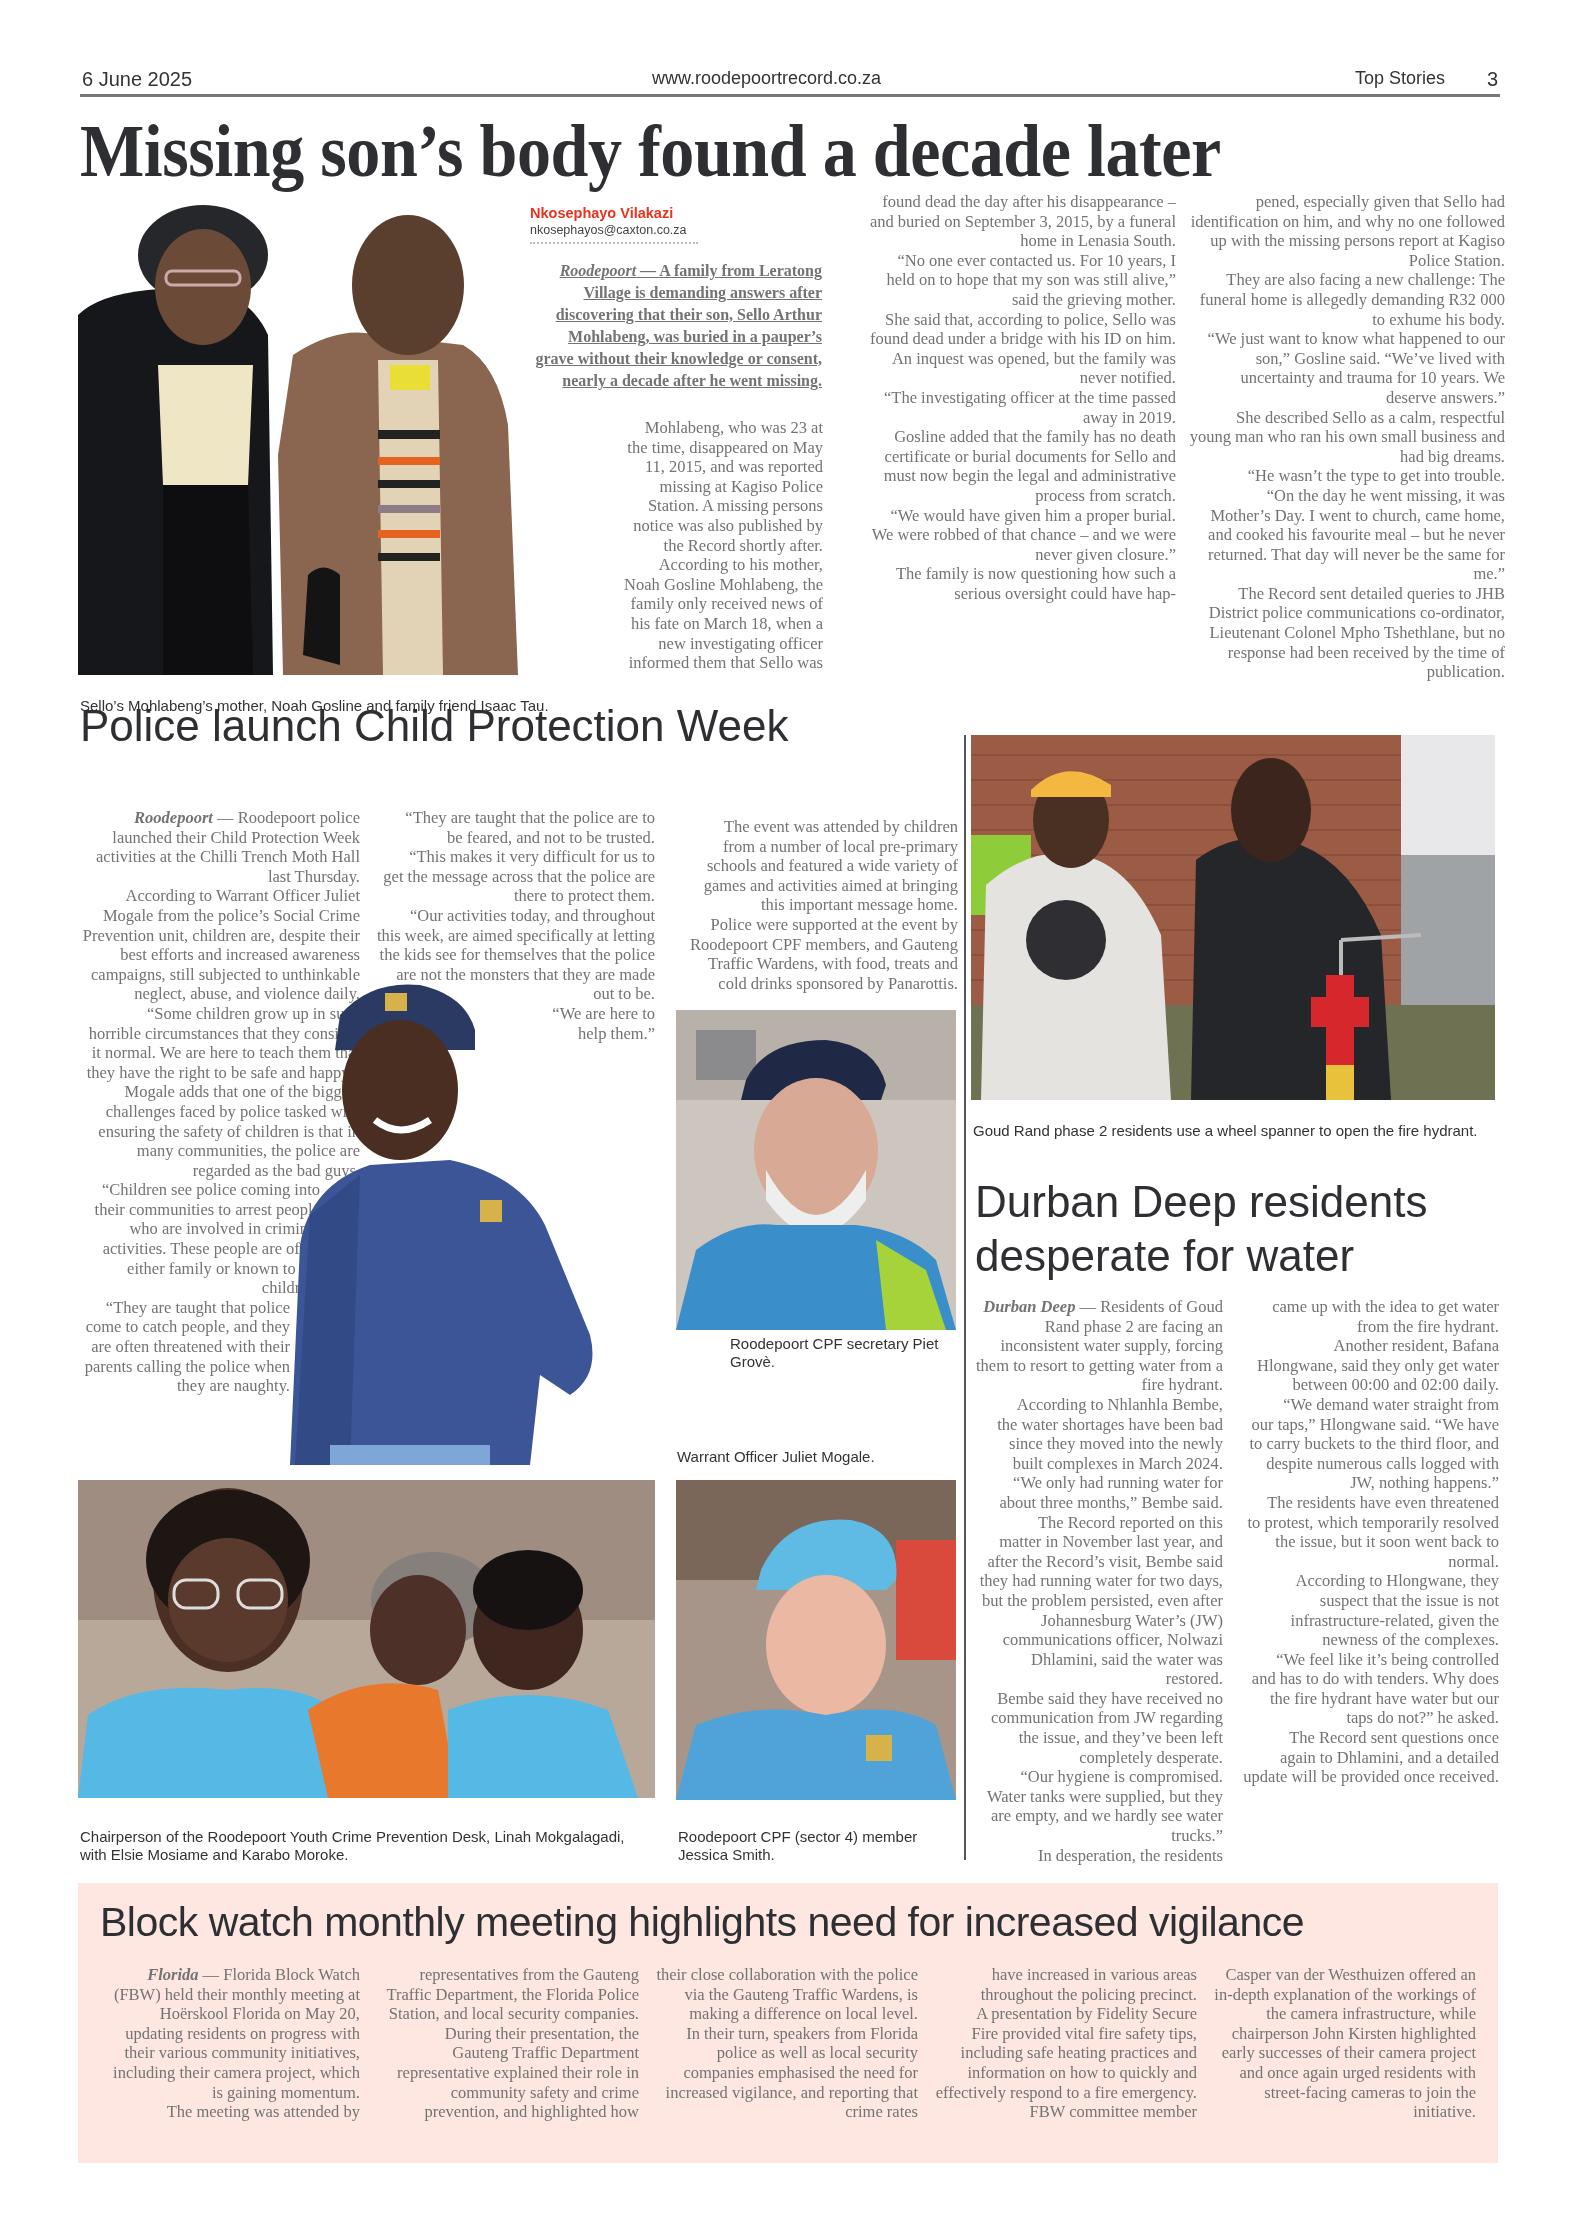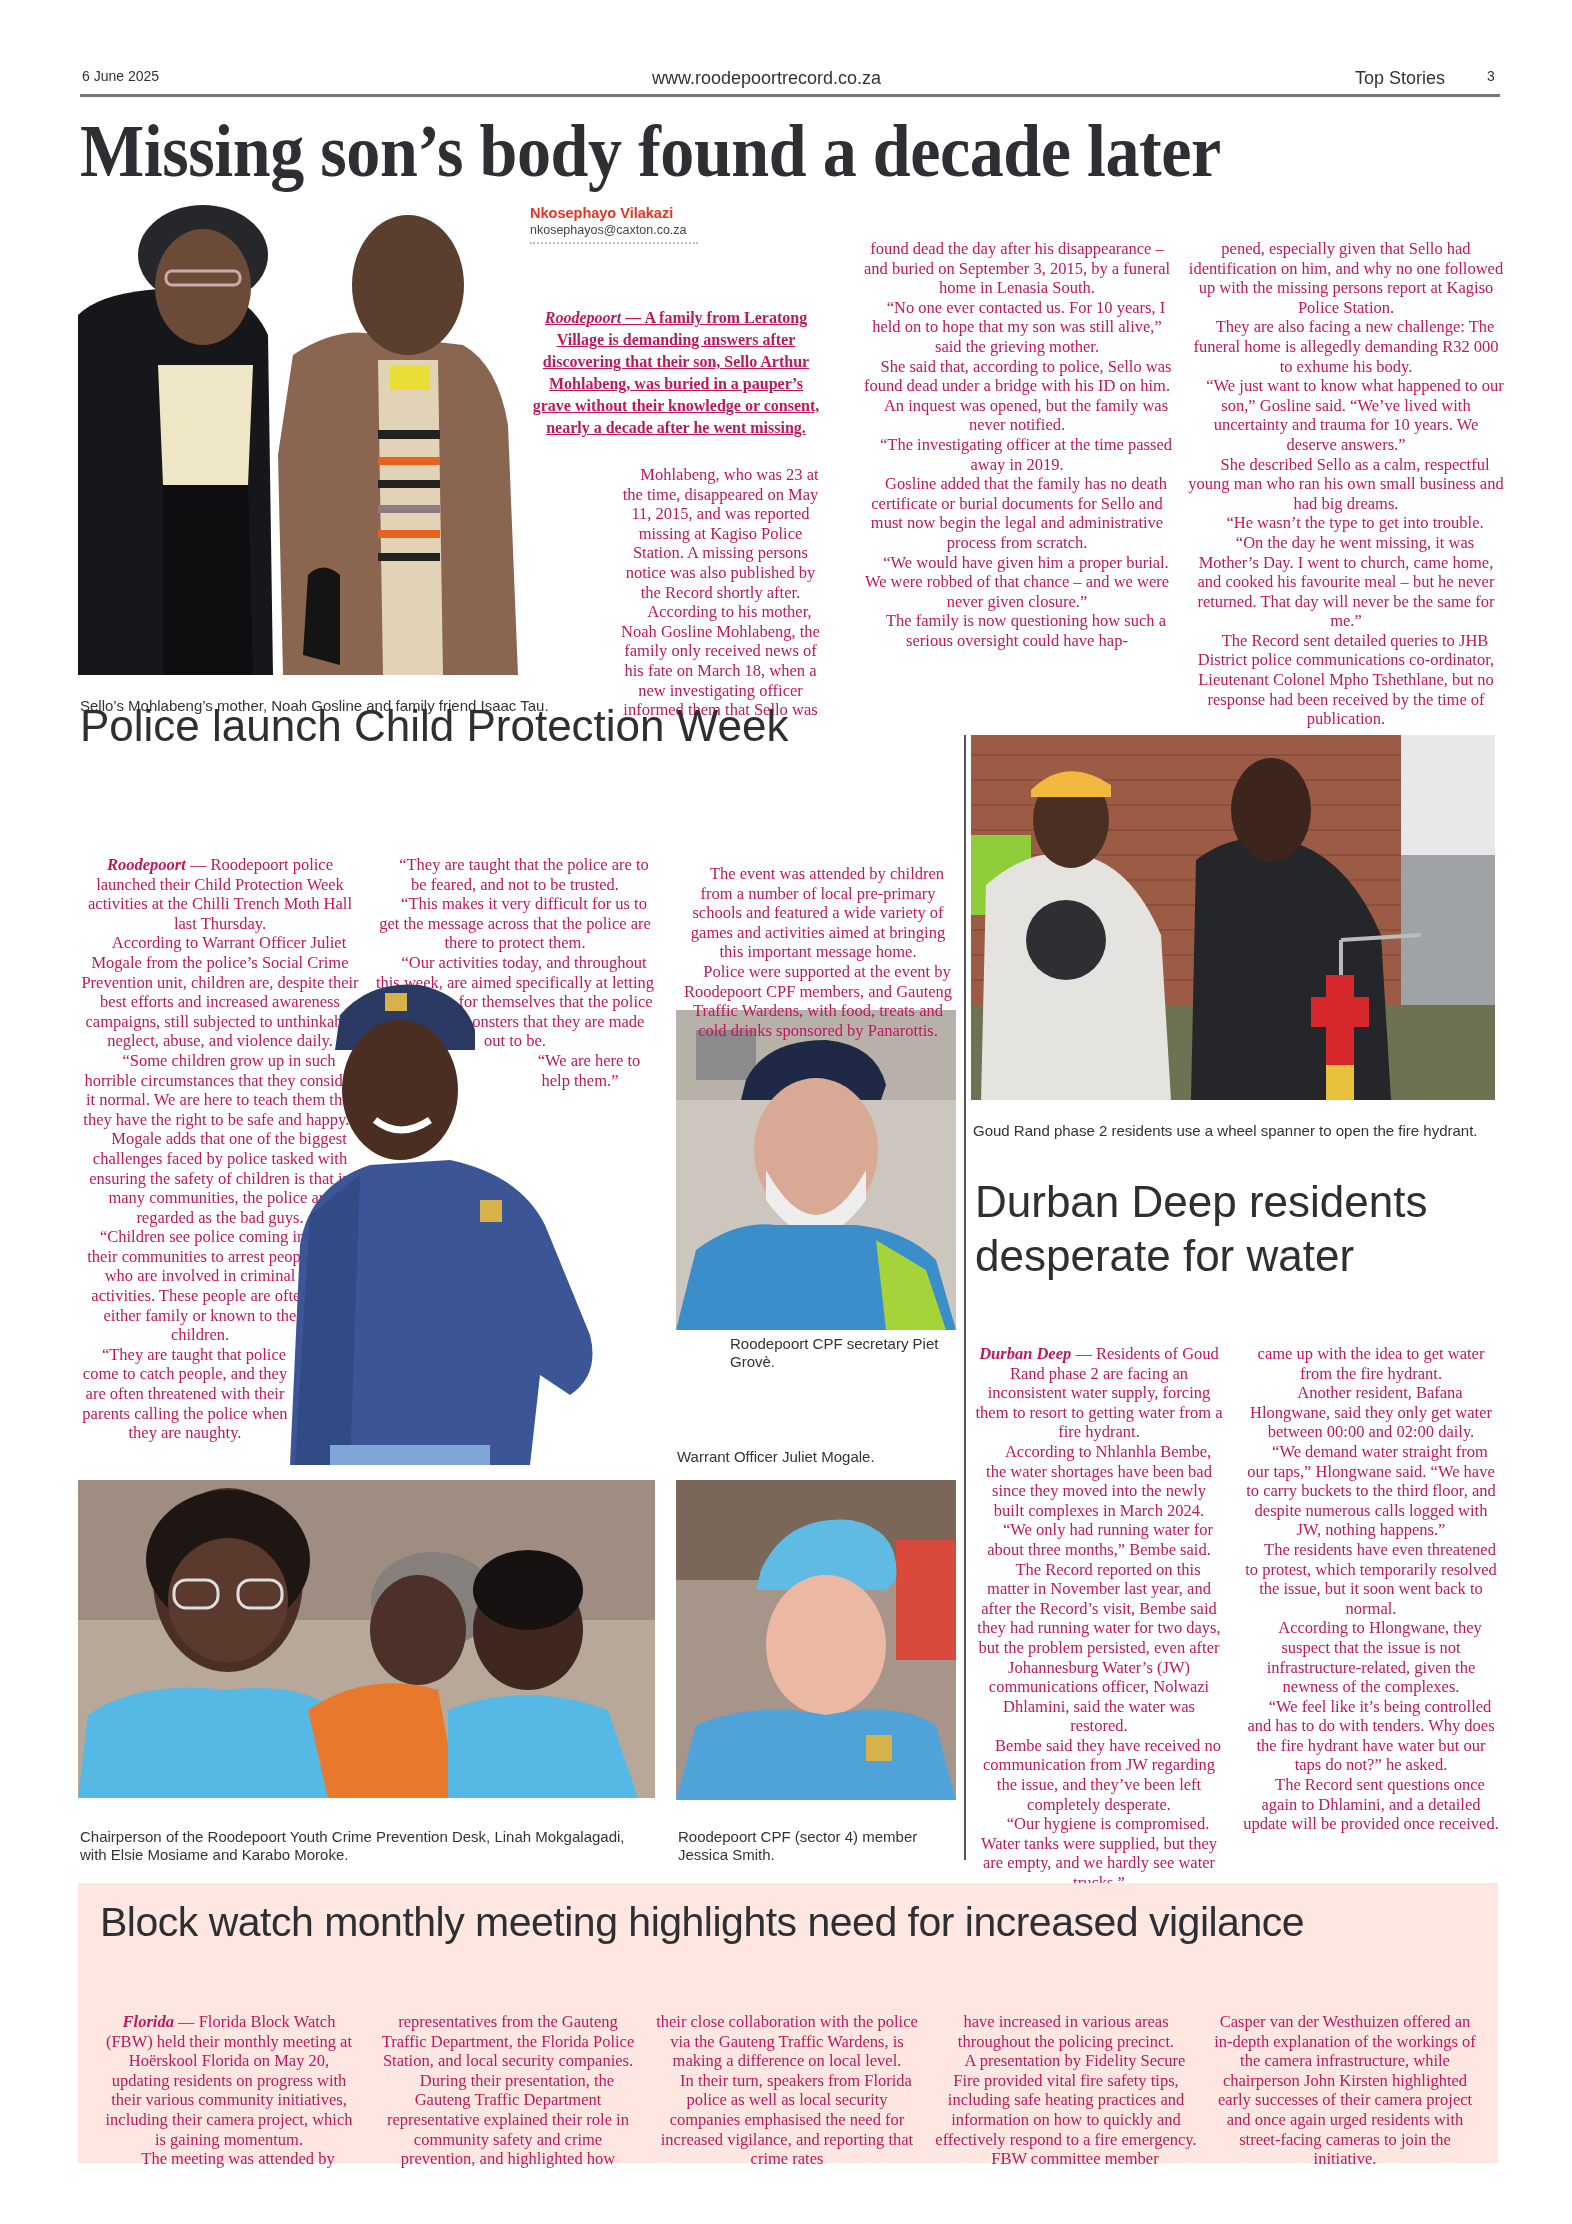--- a/index.html
+++ b/index.html
@@ -4,28 +4,28 @@
 <style>
   * { box-sizing: border-box; margin: 0; padding: 0; }
   html, body { width: 1572px; height: 2224px; background: #ffffff; overflow: hidden; }
   body { position: relative; font-family: "Liberation Serif", serif; color: #2b2b2e; }
 
   .abs { position: absolute; }
   .sans { font-family: "Liberation Sans", sans-serif; }
   .serif { font-family: "Liberation Serif", serif; }
 
   
-  .hdr { top: 68px; font-size: 14px; color: #333; }
+  .hdr { top: 68px; font-size: 20px; color: #333; }
   .hdr-rule { left: 80px; top: 94px; width: 1420px; height: 3px; background: #777; }
 
   .main-head { left: 80px; top: 108px; font-size: 74px; line-height: 86px; color: #2e2f33; letter-spacing: -0.5px; font-family: "Liberation Serif", serif; transform: scaleX(0.92); transform-origin: left top; }
 
   .sec-head { font-family: "Liberation Sans", sans-serif; color: #2e2f33; font-weight: normal; }
 
-  .body { font-size: 16.5px; line-height: 19.6px; color: #be185d; text-align: center; margin-top: 47px; }
+  .body { font-size: 16.5px; line-height: 19.6px; color: #737373; text-align: right; }
   .body p { text-indent: 18px; }
   .body p.lead { text-indent: 0; }
   .body .dl { font-weight: bold; font-style: italic; }
 
   .cap { font-family: "Liberation Sans", sans-serif; font-size: 15px; line-height: 18px; color: #333; }
 
   
   .photo { position: absolute; overflow: hidden; }
 
   .vline { position: absolute; width: 2px; background: #555; }

